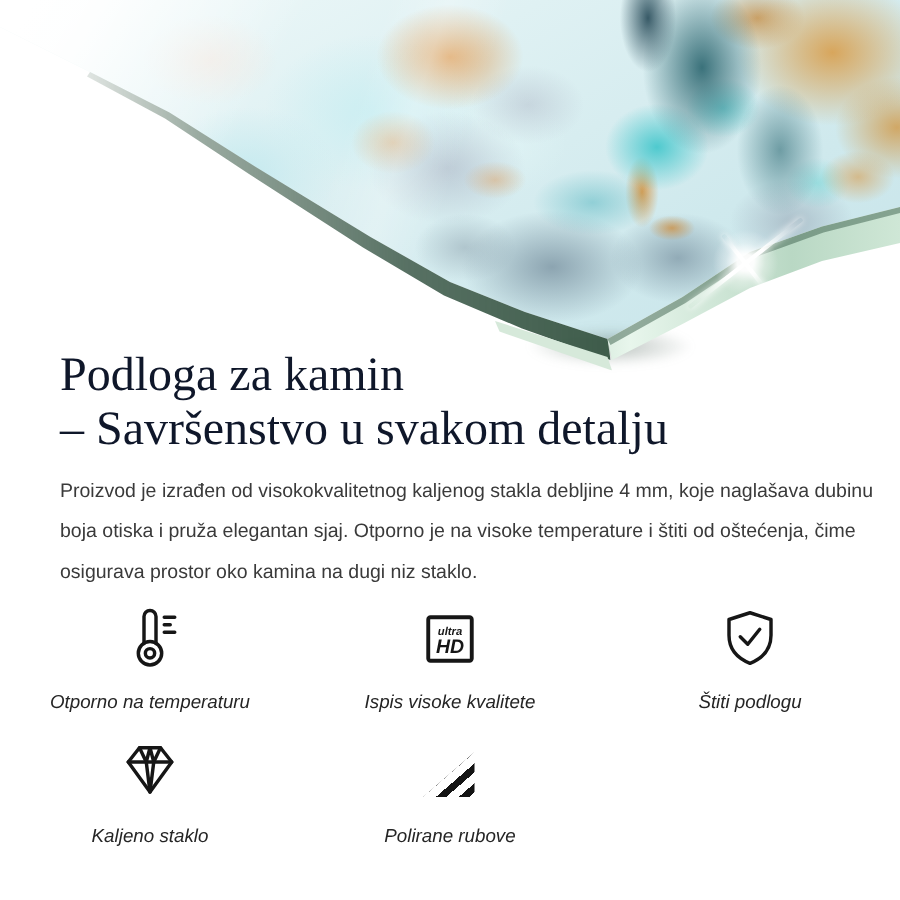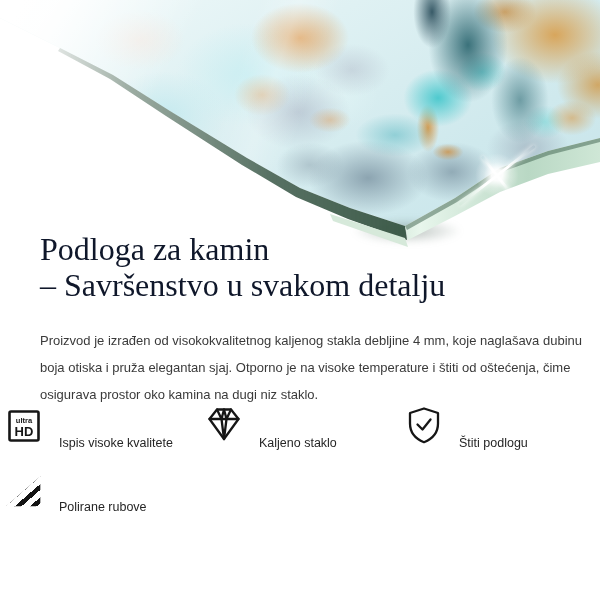--- a/index.html
+++ b/index.html
@@ -93,31 +93,31 @@
     background:linear-gradient(90deg,rgba(255,255,255,0),#fff 35%,#fff 65%,rgba(255,255,255,0));
     transform:rotate(52deg);box-shadow:0 0 4px rgba(255,255,255,.9);}
 
   
   .headline{
     position:absolute;left:40px;top:231px;
     font-family:"Liberation Serif", serif;
     font-size:32px;line-height:36px;color:#0f172a;font-weight:400;
   }
   .body-copy{
-    position:absolute;left:40px;top:327px;width:552px;
+    position:absolute;left:40px;top:313px;width:552px;
     font-size:13px;line-height:27px;color:#3a3a3a;
   }
   .body-copy .line{white-space:nowrap;}
 
   
   .features{
     position:absolute;left:0;top:402px;width:600px;
     display:grid;grid-template-columns:repeat(3,1fr);row-gap:16px;
   }
-  .feature{display:flex;flex-direction:row;align-items:flex-end;gap:11px;}
+  .feature{display:flex;flex-direction:column;align-items:center;gap:11px;font-style:italic;}
   .ficon{width:48px;height:48px;display:flex;align-items:center;justify-content:center;}
   .flabel{font-size:12.5px;color:#252525;}
   .stripes{
     width:48px;height:48px;
     background:repeating-linear-gradient(139deg,#141414 0 4.5px,rgba(0,0,0,0) 4.5px 10px);
     clip-path:polygon(84% 22%,84% 84%,13% 84%);
   }
   svg .ln{fill:none;stroke:#161616;stroke-width:2.3;stroke-linecap:round;stroke-linejoin:round;}
   svg .fl{fill:#161616;stroke:none;}
   svg .badge-txt{fill:#161616;font-family:"Liberation Sans",sans-serif;font-weight:700;}
@@ -146,54 +146,65 @@
 </div>
 
 <div class="body-copy">
   <div class="line">Proizvod je izrađen od visokokvalitetnog kaljenog stakla debljine 4 mm, koje naglašava dubinu</div>
   <div class="line">boja otiska i pruža elegantan sjaj. Otporno je na visoke temperature i štiti od oštećenja, čime</div>
   <div class="line">osigurava prostor oko kamina na dugi niz staklo.</div>
 </div>
 
 <div class="features">
 
+  <div class="feature">
+    <span class="ficon">
+      <svg width="48" height="48" viewBox="0 0 48 48">
+        <path class="ln" d="M20 27 V9 a4 4 0 0 1 8 0 V27"></path>
+        <circle class="ln" cx="24" cy="33.5" r="7.8"></circle>
+        <circle class="ln" cx="24" cy="33.5" r="3.1"></circle>
+        <path class="ln" d="M33.5 9.5 H40.5 M33.5 14.5 H37.5 M33.5 19.5 H40.5"></path>
+      </svg>
+    </span>
+    <span class="flabel">Otporno na temperaturu</span>
+  </div>
 
   <div class="feature">
     <span class="ficon">
       <svg width="48" height="48" viewBox="0 0 48 48">
         <rect class="ln" x="9.5" y="9.5" width="29" height="29" rx="1.5" style="stroke-width:2.6"></rect>
         <text class="badge-txt" x="24" y="21" font-size="7.5" text-anchor="middle">ultra</text>
         <text class="badge-txt" x="24" y="33.5" font-size="13" text-anchor="middle">HD</text>
       </svg>
     </span>
     <span class="flabel">Ispis visoke kvalitete</span>
   </div>
 
   <div class="feature">
     <span class="ficon">
       <svg width="48" height="48" viewBox="0 0 48 48">
+        <path class="ln" d="M24 6.5 L38 11 V21.5 C38 30.5 32.5 36.8 24 40.2 C15.5 36.8 10 30.5 10 21.5 V11 Z"></path>
+        <path class="ln" d="M17.5 22.5 L22.5 27.5 L30.5 17.5"></path>
+      </svg>
+    </span>
+    <span class="flabel">Štiti podlogu</span>
+  </div>
+
+  <div class="feature">
+    <span class="ficon">
+      <svg width="48" height="48" viewBox="0 0 48 48">
         <path class="ln" d="M9.5 17 L17 7.5 H31 L38.5 17 L24 37 Z"></path>
         <path class="ln" d="M9.5 17 H38.5"></path>
         <path class="ln" d="M17 7.5 L21.5 17 L24 37 M31 7.5 L26.5 17 L24 37 M24 7.5 L21.5 17 M24 7.5 L26.5 17"></path>
       </svg>
     </span>
     <span class="flabel">Kaljeno staklo</span>
   </div>
 
   <div class="feature">
     <span class="ficon">
-      <svg width="48" height="48" viewBox="0 0 48 48">
-        <path class="ln" d="M24 6.5 L38 11 V21.5 C38 30.5 32.5 36.8 24 40.2 C15.5 36.8 10 30.5 10 21.5 V11 Z"></path>
-        <path class="ln" d="M17.5 22.5 L22.5 27.5 L30.5 17.5"></path>
-      </svg>
-    </span>
-    <span class="flabel">Štiti podlogu</span>
-  </div>
-
-  <div class="feature">
-    <span class="ficon">
       <span class="stripes"></span>
     </span>
     <span class="flabel">Polirane rubove</span>
   </div>
 
 
 </div>
 
 </body></html>

